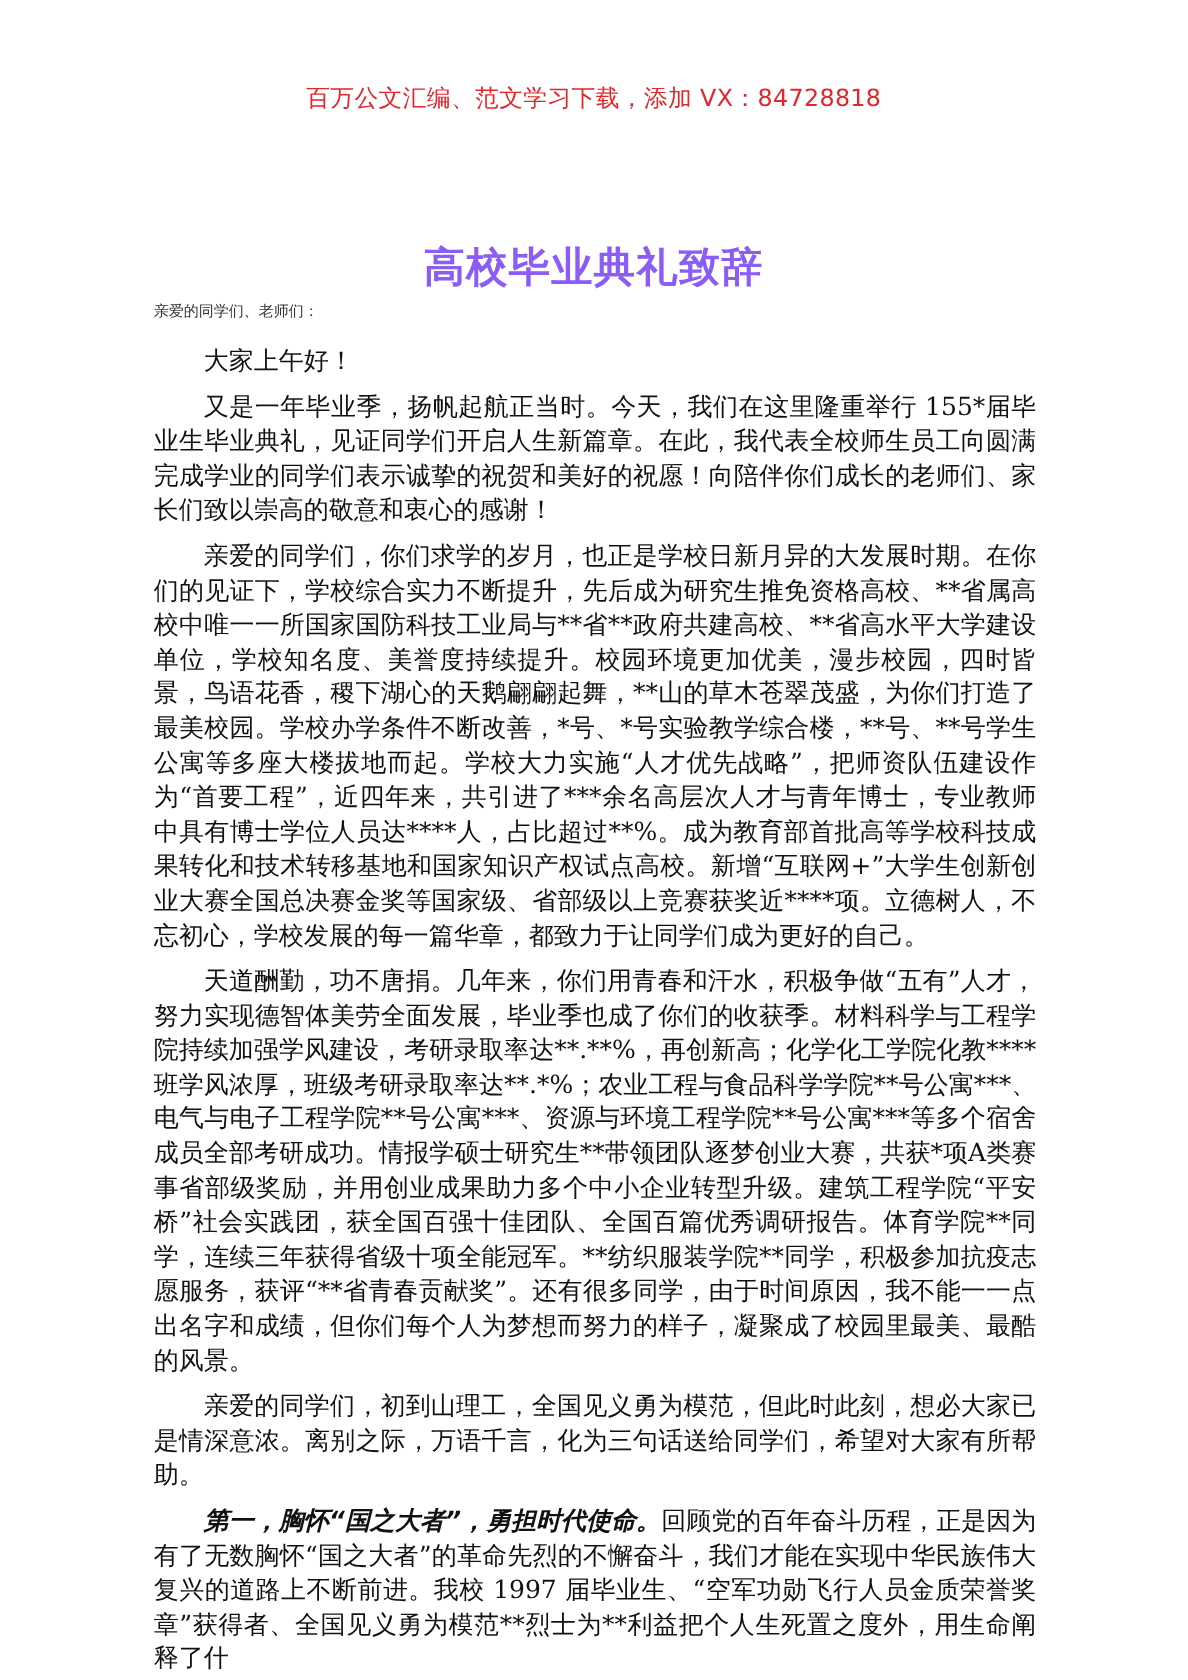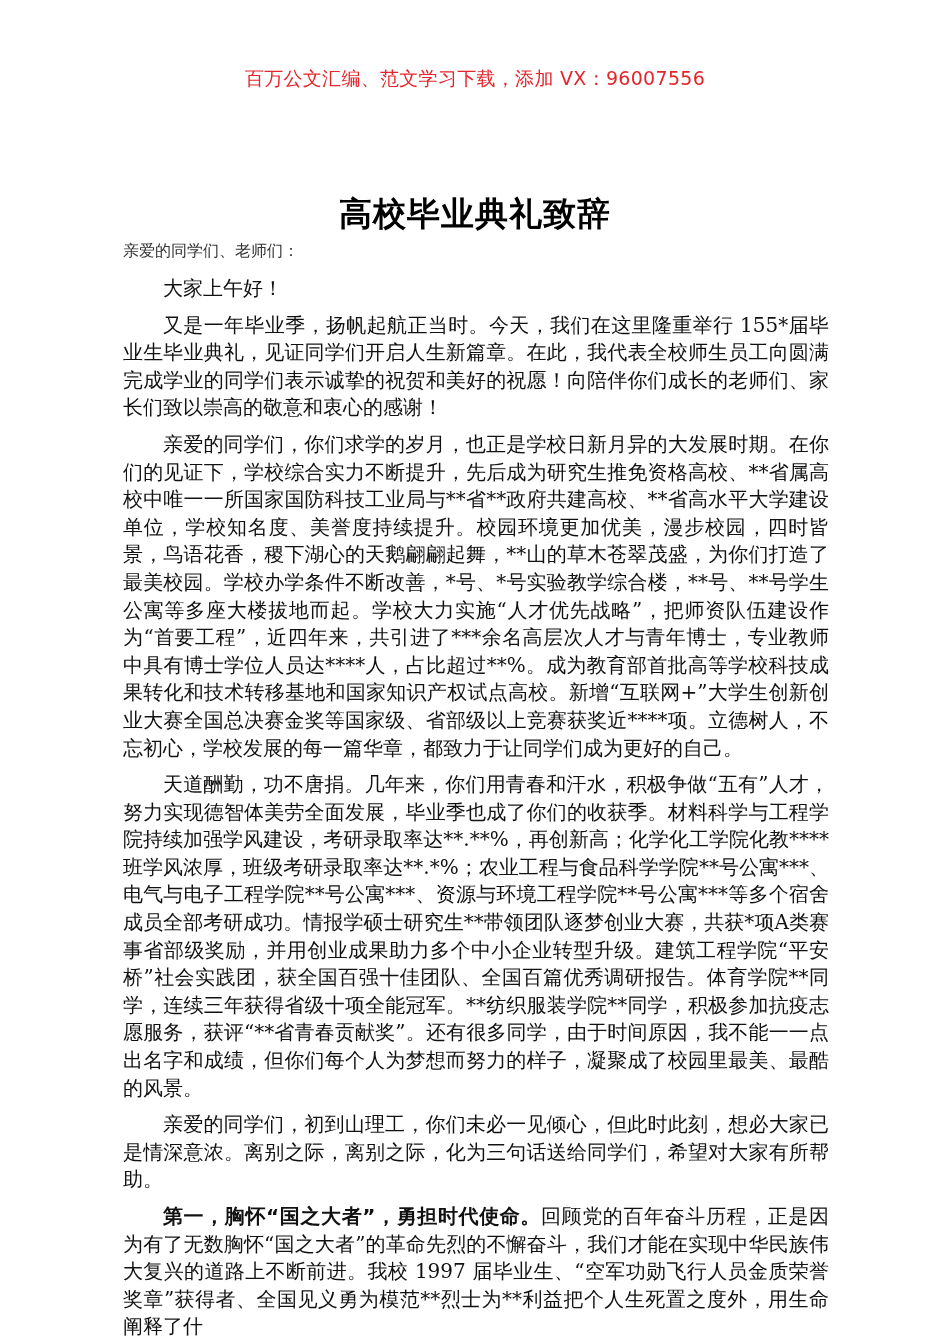--- a/index.html
+++ b/index.html
@@ -24,56 +24,56 @@
     }
     .doc-title {
       position: absolute;
       top: 192px;
       left: 0;
       width: 950px;
       text-align: center;
       font-family: "DejaVu Sans", "Liberation Sans", sans-serif;
       font-weight: bold;
       font-size: 33px;
-      color: #000000;
+      color: #8b5cf6;
       letter-spacing: 1px;
     }
     .salutation {
       position: absolute;
       top: 241px;
       left: 123px;
-      font-size: 16px;
+      font-size: 12px;
       color: #333333;
     }
     .body-text {
       position: absolute;
       top: 275px;
       left: 123px;
       width: 706px;
       font-size: 20px;
       line-height: 27.6px;
       text-align: justify;
       text-justify: inter-character;
     }
     .body-text p {
       margin: 0 0 9px 0;
       text-indent: 2em;
     }
     .body-text p.greeting { margin-bottom: 9px; }
-    .body-text strong { font-weight: bold; font-family: "DejaVu Sans", "Liberation Sans", sans-serif; }
+    .body-text strong { font-weight: bold; font-family: "DejaVu Sans", "Liberation Sans", sans-serif; font-style: italic; }
   </style>
 </head>
 <body>
 
-<div class="header-banner">百万公文汇编、范文学习下载，添加 VX：96007556</div>
+<div class="header-banner">百万公文汇编、范文学习下载，添加 VX：84728818</div>
 
 <h1 class="doc-title" style="margin:0;">高校毕业典礼致辞</h1>
 
 <div class="salutation">亲爱的同学们、老师们：</div>
 
 <div class="body-text">
   <p class="greeting">大家上午好！</p>
   <p>又是一年毕业季，扬帆起航正当时。今天，我们在这里隆重举行 155*届毕业生毕业典礼，见证同学们开启人生新篇章。在此，我代表全校师生员工向圆满完成学业的同学们表示诚挚的祝贺和美好的祝愿！向陪伴你们成长的老师们、家长们致以崇高的敬意和衷心的感谢！</p>
   <p>亲爱的同学们，你们求学的岁月，也正是学校日新月异的大发展时期。在你们的见证下，学校综合实力不断提升，先后成为研究生推免资格高校、**省属高校中唯一一所国家国防科技工业局与**省**政府共建高校、**省高水平大学建设单位，学校知名度、美誉度持续提升。校园环境更加优美，漫步校园，四时皆景，鸟语花香，稷下湖心的天鹅翩翩起舞，**山的草木苍翠茂盛，为你们打造了最美校园。学校办学条件不断改善，*号、*号实验教学综合楼，**号、**号学生公寓等多座大楼拔地而起。学校大力实施“人才优先战略”，把师资队伍建设作为“首要工程”，近四年来，共引进了***余名高层次人才与青年博士，专业教师中具有博士学位人员达****人，占比超过**%。成为教育部首批高等学校科技成果转化和技术转移基地和国家知识产权试点高校。新增“互联网+”大学生创新创业大赛全国总决赛金奖等国家级、省部级以上竞赛获奖近****项。立德树人，不忘初心，学校发展的每一篇华章，都致力于让同学们成为更好的自己。</p>
   <p>天道酬勤，功不唐捐。几年来，你们用青春和汗水，积极争做“五有”人才，努力实现德智体美劳全面发展，毕业季也成了你们的收获季。材料科学与工程学院持续加强学风建设，考研录取率达**.**%，再创新高；化学化工学院化教****班学风浓厚，班级考研录取率达**.*%；农业工程与食品科学学院**号公寓***、电气与电子工程学院**号公寓***、资源与环境工程学院**号公寓***等多个宿舍成员全部考研成功。情报学硕士研究生**带领团队逐梦创业大赛，共获*项A类赛事省部级奖励，并用创业成果助力多个中小企业转型升级。建筑工程学院“平安桥”社会实践团，获全国百强十佳团队、全国百篇优秀调研报告。体育学院**同学，连续三年获得省级十项全能冠军。**纺织服装学院**同学，积极参加抗疫志愿服务，获评“**省青春贡献奖”。还有很多同学，由于时间原因，我不能一一点出名字和成绩，但你们每个人为梦想而努力的样子，凝聚成了校园里最美、最酷的风景。</p>
-  <p>亲爱的同学们，初到山理工，你们未必一见倾心，但此时此刻，想必大家已是情深意浓。离别之际，离别之际，化为三句话送给同学们，希望对大家有所帮助。</p>
+  <p>亲爱的同学们，初到山理工，全国见义勇为模范，但此时此刻，想必大家已是情深意浓。离别之际，万语千言，化为三句话送给同学们，希望对大家有所帮助。</p>
   <p><strong>第一，胸怀“国之大者”，勇担时代使命。</strong><span>回顾党的百年奋斗历程，正是因为有了无数胸怀“国之大者”的革命先烈的不懈奋斗，我们才能在实现中华民族伟大复兴的道路上不断前进。我校 1997 届毕业生、“空军功勋飞行人员金质荣誉奖章”获得者、全国见义勇为模范**烈士为**利益把个人生死置之度外，用生命阐释了什</span></p>
 </div>
 
 </body></html>

